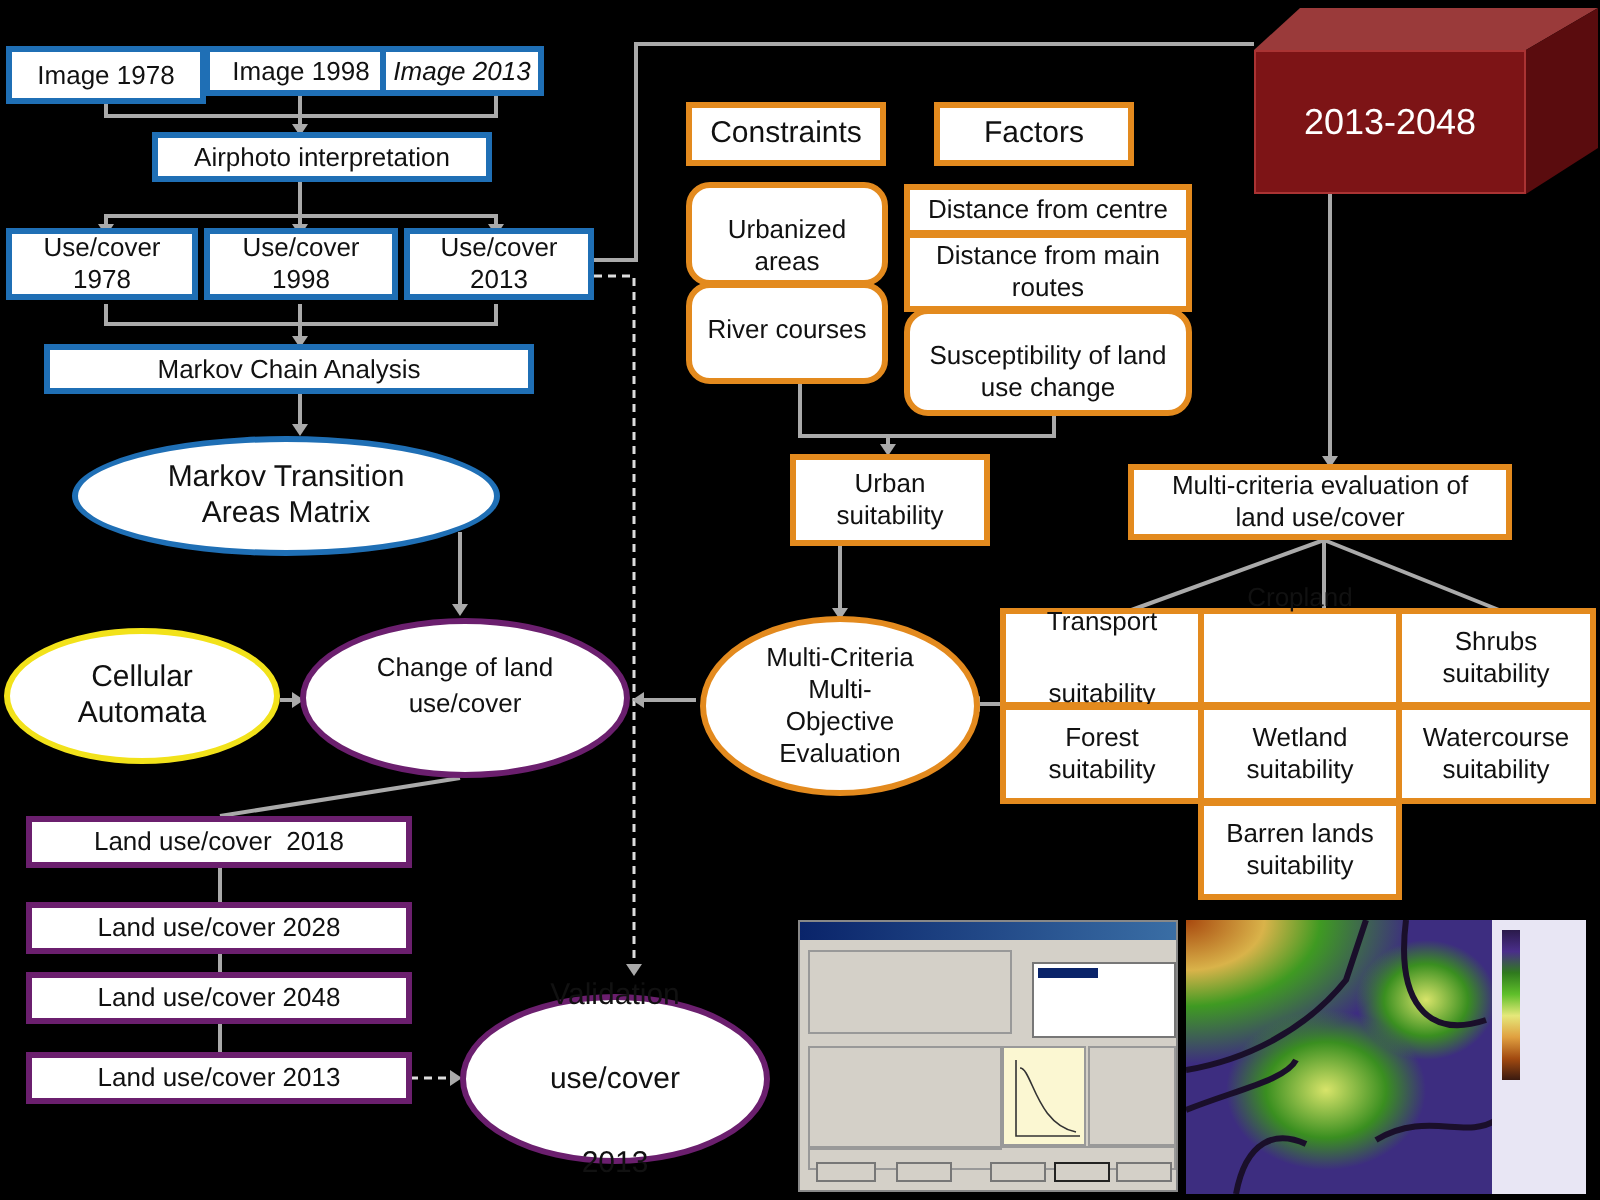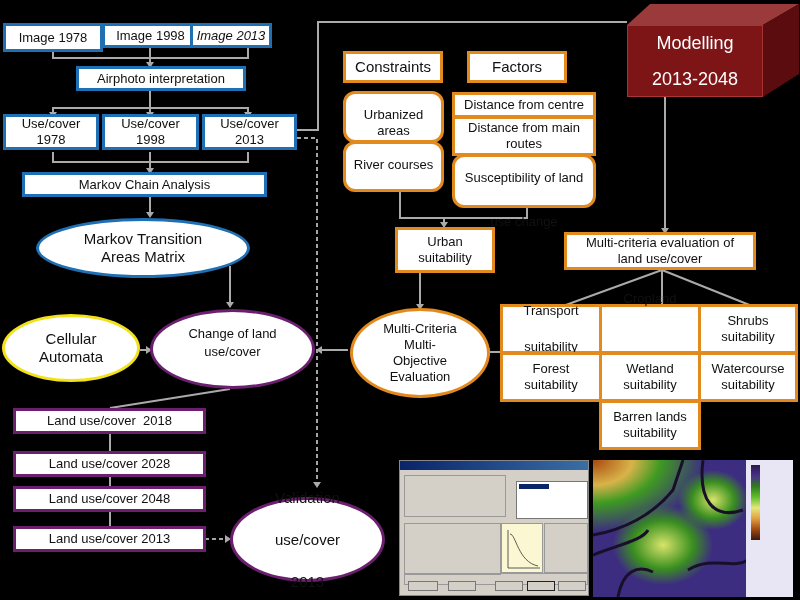--- a/index.html
+++ b/index.html
@@ -115,21 +115,20 @@
     <span>Markov Transition</span>
     <span>Areas Matrix</span>
   </div>
 
 <div>
   <svg style="position:absolute;left:627px;top:2px;" width="173" height="96">
     <polygon points="0,23 23,2 172,2 136,23" fill="#9a3a3a"></polygon>
     <polygon points="136,23 172,2 172,72 136,95" fill="#5a0c0e"></polygon>
   </svg>
   <div class="cube-front">
-    <span>Modelling</span>
     <span>2013-2048</span>
   </div>
 </div>
 
 <div class="box orange" style="left:343px;top:51px;width:100px;height:32px;font-size:15px;">
     <span>Constraints</span>
   </div>
 <div class="box orange" style="left:467px;top:51px;width:100px;height:32px;font-size:15px;">
     <span>Factors</span>
   </div>
@@ -142,21 +141,21 @@
     <span>River courses</span>
   </div>
 
 <div class="box orange" style="left:452px;top:92px;width:144px;height:26px;">
     <span>Distance from centre</span>
   </div>
 <div class="box orange" style="left:452px;top:116px;width:144px;height:40px;flex-direction:column;">
     <span>Distance from main</span>
     <span>routes</span>
   </div>
-<div class="box orange stack" style="left:452px;top:154px;width:144px;height:54px;gap:28px;">
+<div class="box orange stack" style="left:452px;top:154px;width:144px;height:54px;">
     <span>Susceptibility of land</span>
     <span>use change</span>
   </div>
 
 <div class="box orange" style="left:395px;top:227px;width:100px;height:46px;flex-direction:column;">
     <span>Urban</span>
     <span>suitability</span>
   </div>
 
 <div class="box orange" style="left:564px;top:232px;width:192px;height:38px;flex-direction:column;">

